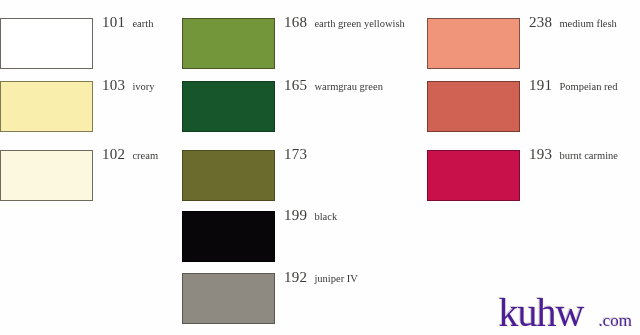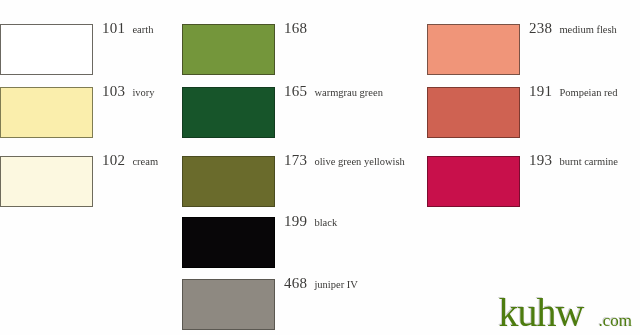--- a/index.html
+++ b/index.html
@@ -13,21 +13,21 @@
     width: 640px;
     height: 335px;
     background: #fefefe;
     overflow: hidden;
     font-family: "Liberation Serif", "DejaVu Serif", serif;
   }
 
   
   .column {
     position: absolute;
-    top: 12px;
+    top: 6px;
     height: 269px;
   }
   #col-1 { left: 0px;   width: 190px; }
   #col-2 { left: 182px; width: 250px; }
   #col-3 { left: 427px; width: 213px; }
 
   
   .entry {
     position: absolute;
     display: flex;
@@ -69,21 +69,21 @@
   .r4 { top: 267px; }
 
   
   #watermark {
     position: absolute;
     right: 8px;
     bottom: 2px;
     display: flex;
     align-items: baseline;
     font-family: "Liberation Serif", "DejaVu Serif", serif;
-    color: #4d7c0f;
+    color: #4c1d95;
     text-shadow: 1px 1px 0 #f8f8f8, -1px -1px 0 #d0d0d0;
     user-select: none;
   }
   #watermark .wm-main {
     font-size: 40px;
     letter-spacing: -1px;
     line-height: 1;
   }
   #watermark .wm-tld {
     font-size: 17px;
@@ -117,47 +117,47 @@
           <span class="num">102</span>
           <span class="nm">cream</span>
         </div>
       </div>
     </div>
   <div class="column" id="col-2">
       <div class="entry r0">
         <div class="chip" style="background: rgb(116, 150, 59); border-color: rgb(74, 85, 40);"></div>
         <div class="label">
           <span class="num">168</span>
+          <span class="nm">earth green yellowish</span>
         </div>
       </div>
       <div class="entry r1">
         <div class="chip" style="background: rgb(23, 85, 42); border-color: rgb(18, 60, 31);"></div>
         <div class="label">
           <span class="num">165</span>
           <span class="nm">warmgrau green</span>
         </div>
       </div>
       <div class="entry r2">
         <div class="chip" style="background: rgb(106, 107, 44); border-color: rgb(75, 76, 32);"></div>
         <div class="label">
           <span class="num">173</span>
-          <span class="nm">olive green yellowish</span>
         </div>
       </div>
       <div class="entry r3">
         <div class="chip" style="background: rgb(8, 6, 8); border-color: rgb(0, 0, 0);"></div>
         <div class="label">
           <span class="num">199</span>
           <span class="nm">black</span>
         </div>
       </div>
       <div class="entry r4">
         <div class="chip" style="background: rgb(142, 137, 129); border-color: rgb(91, 88, 81);"></div>
         <div class="label">
-          <span class="num">468</span>
+          <span class="num">192</span>
           <span class="nm">juniper IV</span>
         </div>
       </div>
     </div>
   <div class="column" id="col-3">
       <div class="entry r0">
         <div class="chip" style="background: rgb(240, 149, 121); border-color: rgb(122, 82, 69);"></div>
         <div class="label">
           <span class="num">238</span>
           <span class="nm">medium flesh</span>

